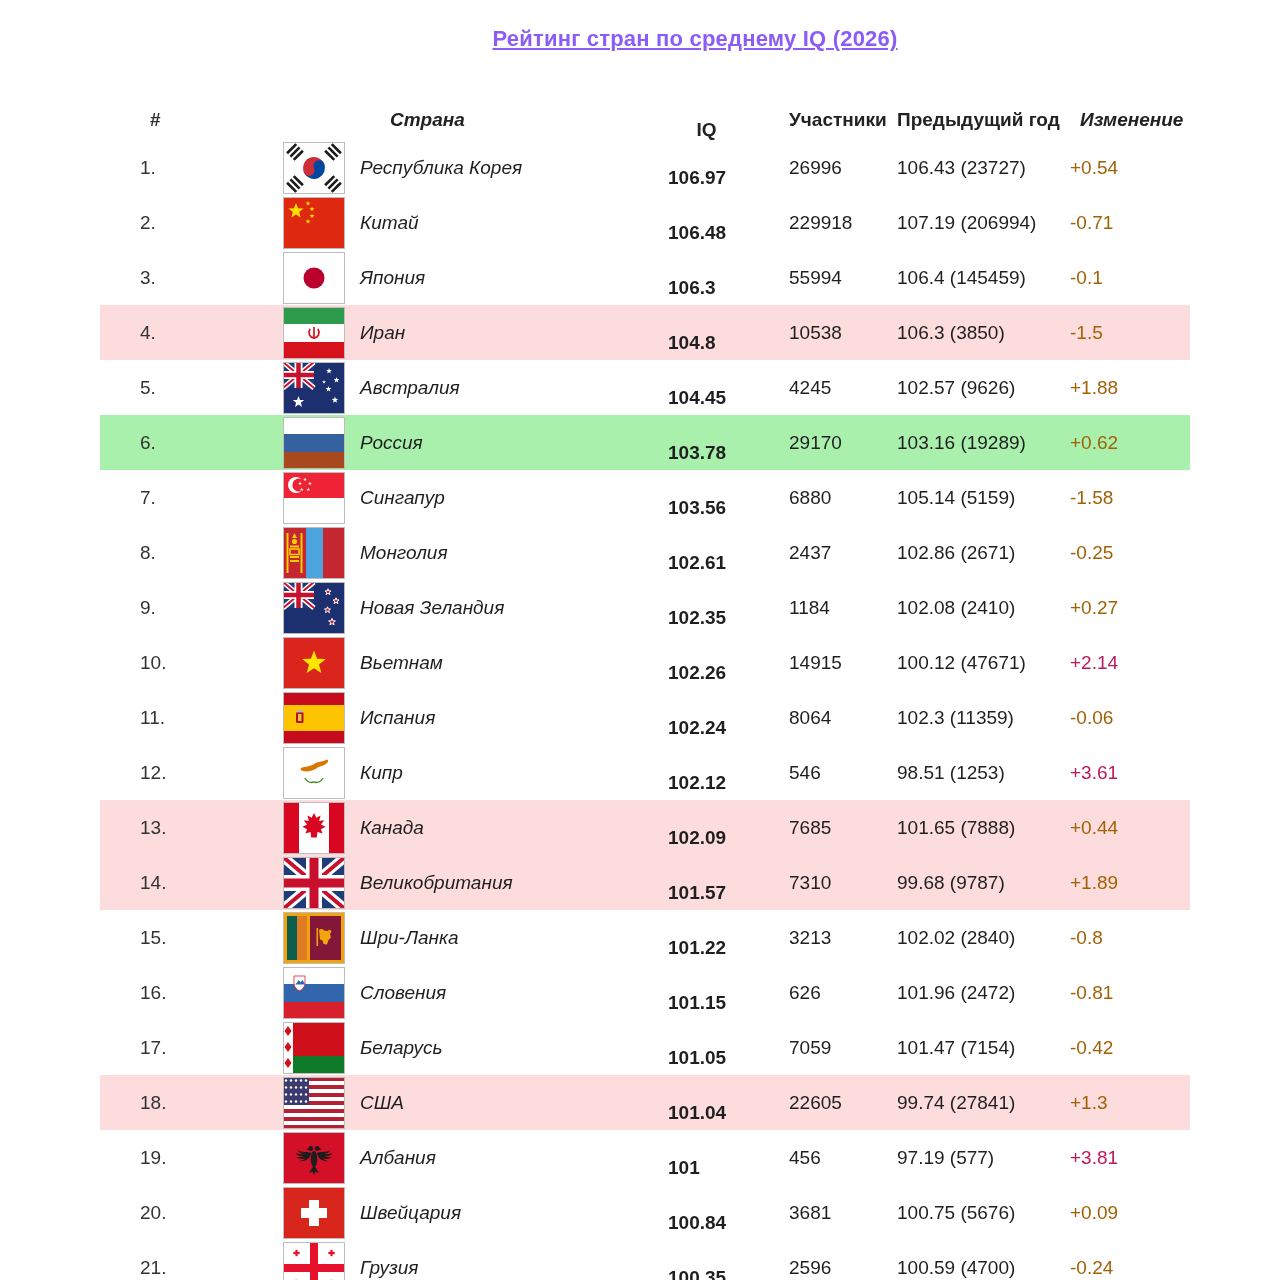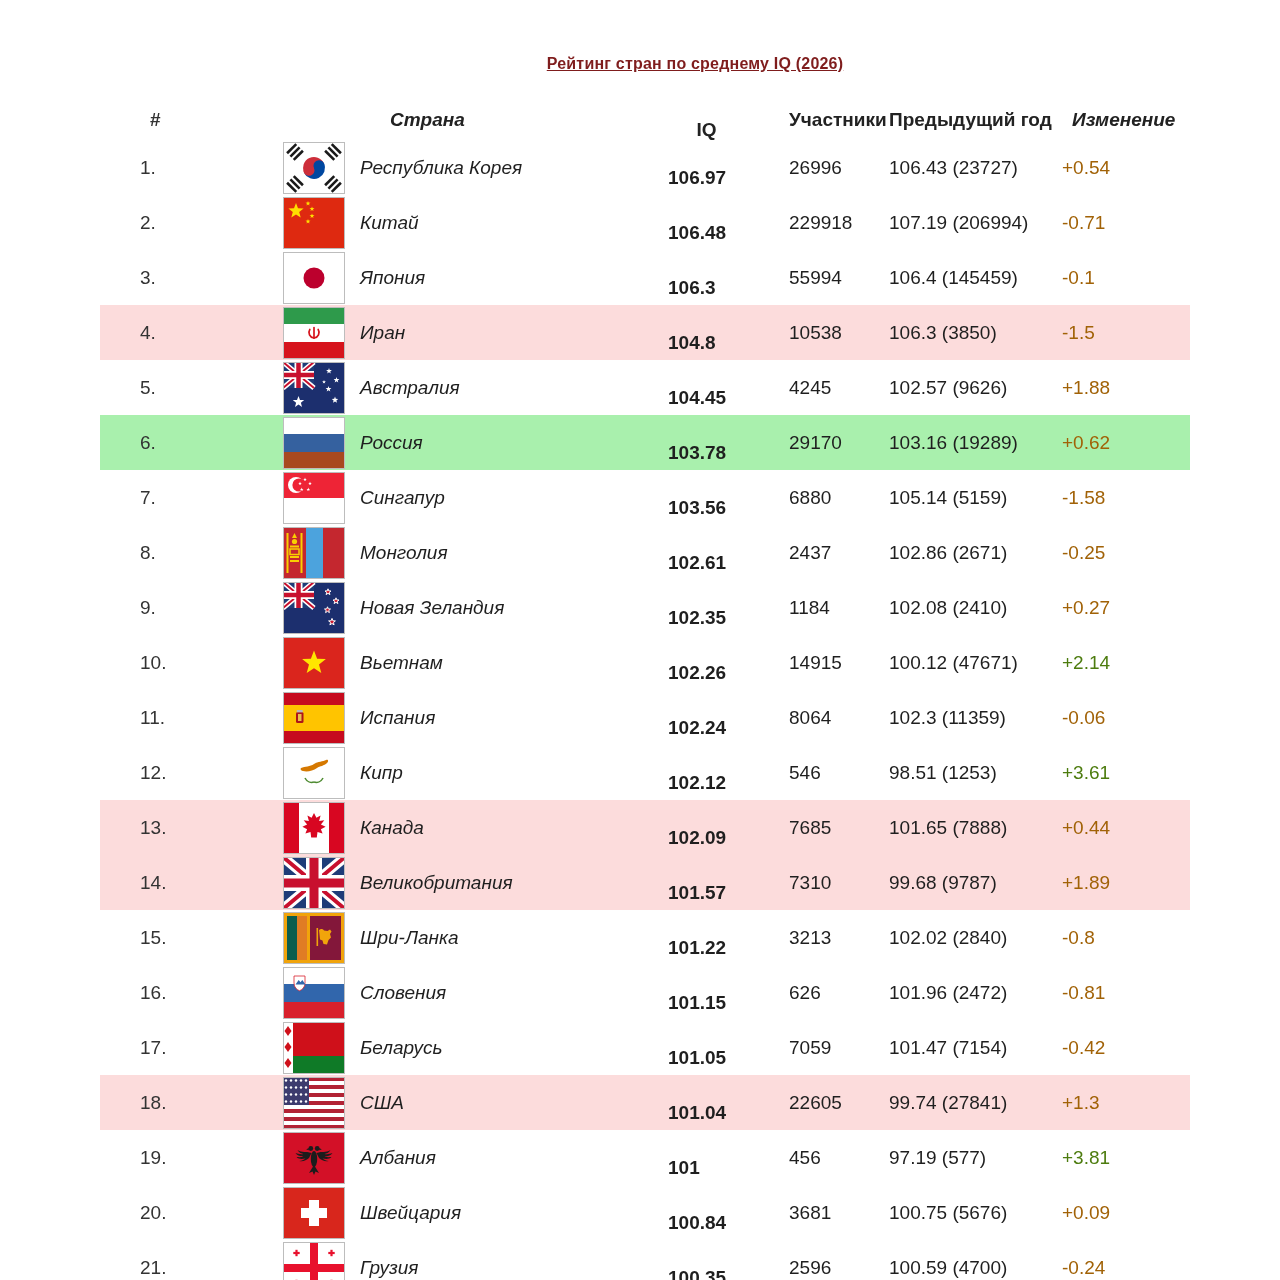--- a/index.html
+++ b/index.html
@@ -1,44 +1,44 @@
 <!DOCTYPE html>
 <html><head>
 <meta charset="utf-8">
 <style>
   html,body{margin:0;padding:0;}
   body{
     width:1280px;height:1280px;overflow:hidden;background:#ffffff;
     font-family:"Liberation Sans","DejaVu Sans",sans-serif;color:#1f1f1f;
   }
   .title{
-    padding-top:55px;margin:0 0 0 110px;text-align:center;
-    font-size:16px;font-weight:bold;color:#7f1d1d;
+    padding-top:26px;margin:0 0 0 110px;text-align:center;
+    font-size:22px;font-weight:bold;color:#8b5cf6;
     text-decoration:underline;letter-spacing:.2px;
   }
   .table{position:absolute;left:100px;top:100px;width:1090px;}
   .row{display:flex;align-items:center;height:55px;font-size:19px;}
   .row.header{height:40px;font-weight:bold;color:#222;}
   .cell{box-sizing:border-box;flex:0 0 auto;white-space:nowrap;}
   .c-rank{width:75px;padding-left:40px;color:#333;}
   .header .c-rank{padding-left:50px;}
   .c-flag{width:185px;padding-left:108px;}
   .c-flag svg{display:block;}
   .c-country{width:308px;font-style:italic;}
   .header .c-country{padding-left:30px;}
   .c-iq{width:77px;font-weight:bold;margin-top:20px;}
   .header .c-iq{text-align:center;font-weight:bold;}
   .c-part{width:100px;margin-left:44px;}
-  .c-prev{width:173px;}
+  .c-prev{width:173px;margin-left:8px;}
   .c-change{width:172px;}
   .header .c-change{padding-left:10px;font-style:italic;}
   .hl-pink{background:#fcdcdc;}
   .hl-green{background:#a9f0ad;}
   .chg-green{color:#a16207;}
-  .chg-red{color:#4d7c0f;}
+  .chg-red{color:#be185d;}
 </style>
 </head>
 <body>
 
 <h1 class="title">Рейтинг стран по среднему IQ (2026)</h1>
 
 <div class="table">
   <div class="row header">
     <div class="cell c-rank">#</div>
     <div class="cell c-flag"></div>

